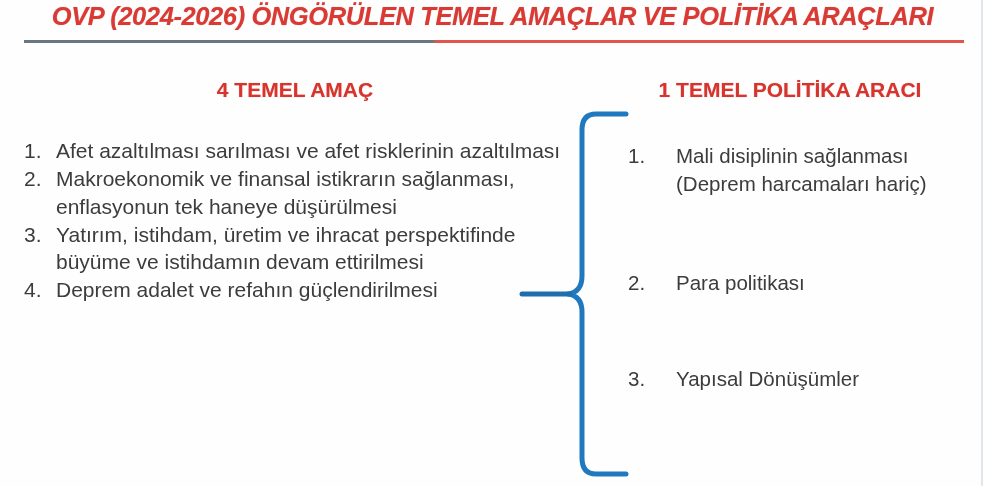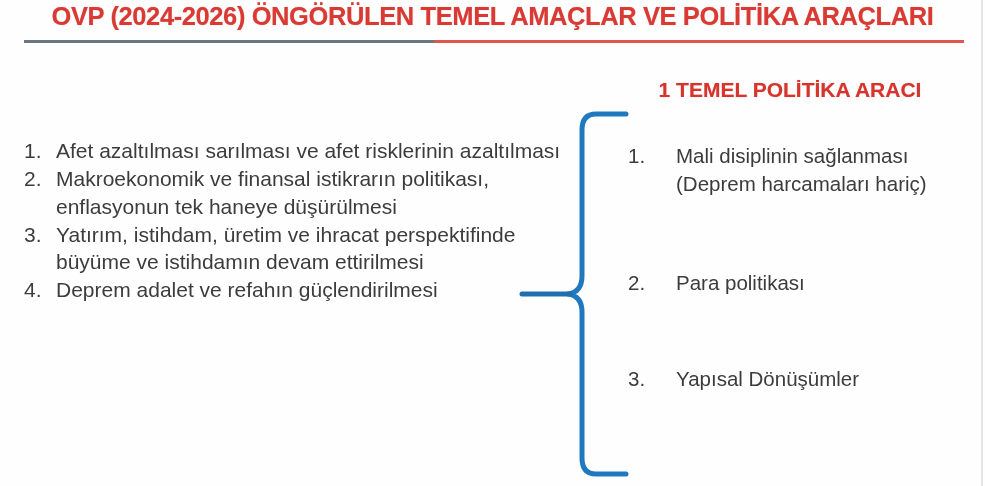--- a/index.html
+++ b/index.html
@@ -21,20 +21,21 @@
     background: #fefefe;
   }
 
   
   .title-block {
     position: absolute;
     left: 0;
     top: 2px;
     width: 846px;
     height: 44px;
+    font-style: italic;
   }
   .main-title {
     position: absolute;
     left: 0;
     top: 0;
     width: 985px;
     text-align: center;
     font-family: "Liberation Sans", sans-serif;
     font-weight: bold;
     font-size: 25.5px;
@@ -148,31 +149,32 @@
 </head>
 <body>
 
 <div class="slide">
 
   <div class="title-block">
     <div class="main-title">OVP (2024-2026) ÖNGÖRÜLEN TEMEL AMAÇLAR VE POLİTİKA ARAÇLARI</div>
     <div class="title-rule"></div>
   </div>
 
+  <div class="col-head left">4 TEMEL AMAÇ</div>
 
   <div class="col-head right">1 TEMEL POLİTİKA ARACI</div>
 
   <ul class="left-list">
     <li>
       <span class="num">1.</span>
       <span class="txt">Afet azaltılması sarılması ve afet risklerinin azaltılması</span>
     </li>
     <li>
       <span class="num">2.</span>
-      <span class="txt">Makroekonomik ve finansal istikrarın politikası, enflasyonun tek haneye düşürülmesi</span>
+      <span class="txt">Makroekonomik ve finansal istikrarın sağlanması, enflasyonun tek haneye düşürülmesi</span>
     </li>
     <li>
       <span class="num">3.</span>
       <span class="txt">Yatırım, istihdam, üretim ve ihracat perspektifinde büyüme ve istihdamın devam ettirilmesi</span>
     </li>
     <li>
       <span class="num">4.</span>
       <span class="txt">Deprem adalet ve refahın güçlendirilmesi</span>
     </li>
   </ul>

